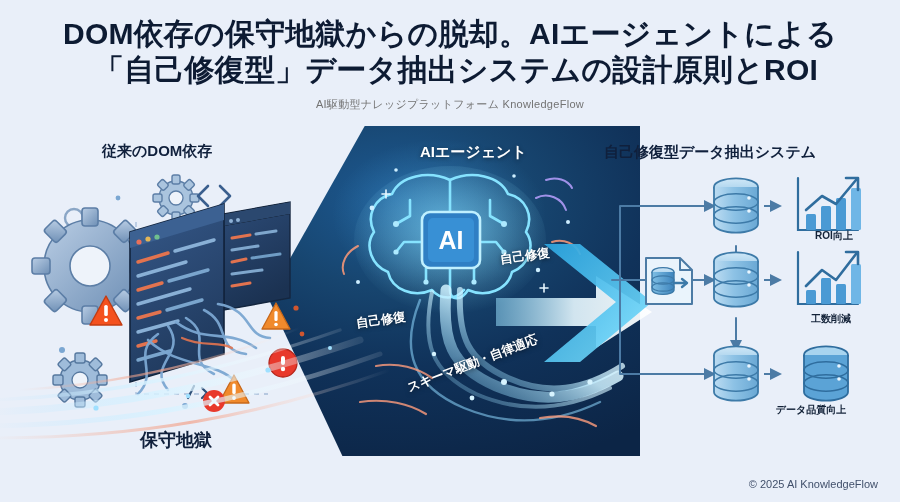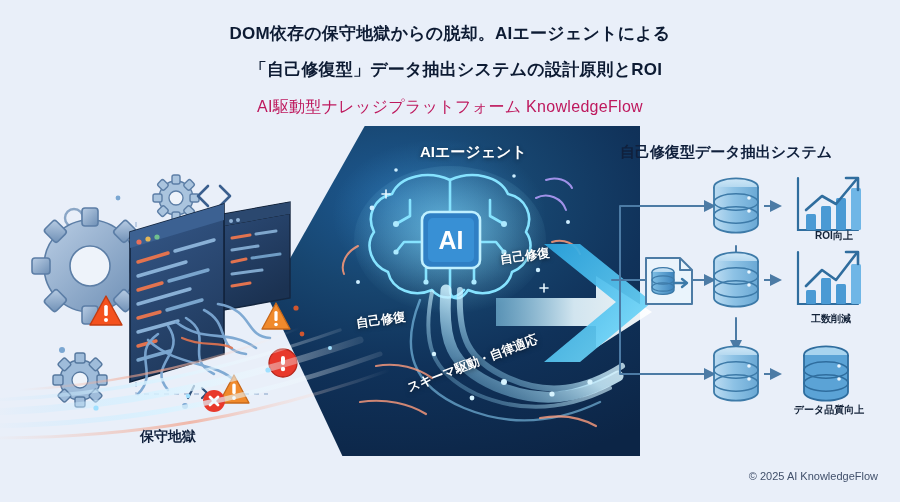--- a/index.html
+++ b/index.html
@@ -7,26 +7,26 @@
     width:900px;height:502px;overflow:hidden;
     background:#e9eff9;
     font-family:"Liberation Sans","DejaVu Sans",sans-serif;
     color:#10203c;
   }
   #stage{position:relative;width:900px;height:502px;}
 
   
   .hdr{position:absolute;left:0;top:0;width:900px;text-align:center;}
   .ttl{
-    font-size:17px;font-weight:bold;letter-spacing:.2px;
+    font-size:30px;font-weight:bold;letter-spacing:.2px;
     line-height:36px;color:#0d1b33;margin-top:16px;
   }
   .ttl .l2{display:block;padding-left:12px;}
   .sub{
-    margin-top:9px;font-size:16px;color:#be185d;letter-spacing:.3px;
+    margin-top:9px;font-size:11px;color:#737373;letter-spacing:.3px;
   }
 
   
   .lbl{position:absolute;font-weight:bold;white-space:nowrap;}
   .sec-h{font-size:15px;color:#10203c;}
   .sec-h.on-dark{color:#ffffff;text-shadow:0 1px 4px rgba(0,0,0,.45);}
 
   
   #panel{
     position:absolute;left:268px;top:126px;width:372px;height:330px;
@@ -38,21 +38,21 @@
     position:absolute;inset:0;
     background:radial-gradient(40% 32% at 46% 27%, rgba(96,200,255,.30), rgba(96,200,255,0) 72%);
   }
 
   
   #leftArt{position:absolute;left:18px;top:158px;width:290px;height:270px;}
   .cap{position:absolute;font-size:10px;font-weight:bold;color:#132238;
        white-space:nowrap;text-align:center;}
 
   .foot{
-    position:absolute;right:22px;bottom:20px;font-size:11px;color:#41506b;text-align:center;
+    position:absolute;right:22px;bottom:12px;font-size:11px;color:#41506b;text-align:center;
   }
   svg{display:block;overflow:visible;}
 </style>
 </head>
 <body>
 
 <div id="stage">
 
   <div class="hdr">
     <div class="ttl">
@@ -515,34 +515,35 @@
     <g transform="translate(186,176)">
       <ellipse cx="22" cy="9" rx="22" ry="8.6" fill="#a8d4ef" stroke="#2f6d9e" stroke-width="1.8"></ellipse>
       <path d="M0 9 V 46 C 0 50.8, 9.8 54.6, 22 54.6 C 34.2 54.6, 44 50.8, 44 46 V 9" fill="#5ba3d6" stroke="#2f6d9e" stroke-width="1.8"></path>
       <ellipse cx="22" cy="24" rx="22" ry="8.2" fill="none" stroke="#2f6d9e" stroke-width="1.5"></ellipse>
       <ellipse cx="22" cy="37" rx="22" ry="8.2" fill="none" stroke="#2f6d9e" stroke-width="1.5"></ellipse>
       <circle cx="35" cy="20" r="1.8" fill="#eaf6ff"></circle>
       <circle cx="35" cy="33" r="1.8" fill="#eaf6ff"></circle>
     </g>
   </svg>
 
+  <div class="lbl sec-h" style="left:102px;top:142px;">従来のDOM依存</div>
 
   <div class="lbl sec-h on-dark" style="left:384px;top:143px;margin-left:36px;">AIエージェント</div>
 
-  <div class="lbl sec-h" style="left:620px;top:143px;">自己修復型データ抽出システム</div>
-
-  <div class="lbl" style="left:140px;top:428px;font-size:14px;color:#10203c;">保守地獄</div>
+  <div class="lbl sec-h" style="left:604px;top:143px;">自己修復型データ抽出システム</div>
+
+  <div class="lbl" style="left:140px;top:428px;font-size:18px;color:#10203c;">保守地獄</div>
 
   <div class="lbl" style="left:500px;top:248px;font-size:12.5px;color:#ffffff;
        text-shadow:0 1px 4px rgba(0,0,0,.5);transform:rotate(-8deg);">自己修復</div>
 
   <div class="lbl" style="left:356px;top:312px;font-size:12.5px;color:#ffffff;
        text-shadow:0 1px 4px rgba(0,0,0,.5);transform:rotate(-8deg);">自己修復</div>
 
   <div class="lbl" style="left:408px;top:380px;font-size:12.5px;color:#ffffff;
        text-shadow:0 1px 5px rgba(0,0,0,.55);transform:rotate(-21deg);transform-origin:left center;">スキーマ駆動・自律適応</div>
 
   <div class="cap" style="left:784px;top:229px;width:100px;">ROI向上</div>
   <div class="cap" style="left:776px;top:312px;width:110px;">工数削減</div>
-  <div class="cap" style="left:766px;top:403px;width:126px;">データ品質向上</div>
+  <div class="cap" style="left:748px;top:403px;width:126px;">データ品質向上</div>
 
   <div class="foot">© 2025 AI KnowledgeFlow</div>
 </div>
 
 </body></html>

